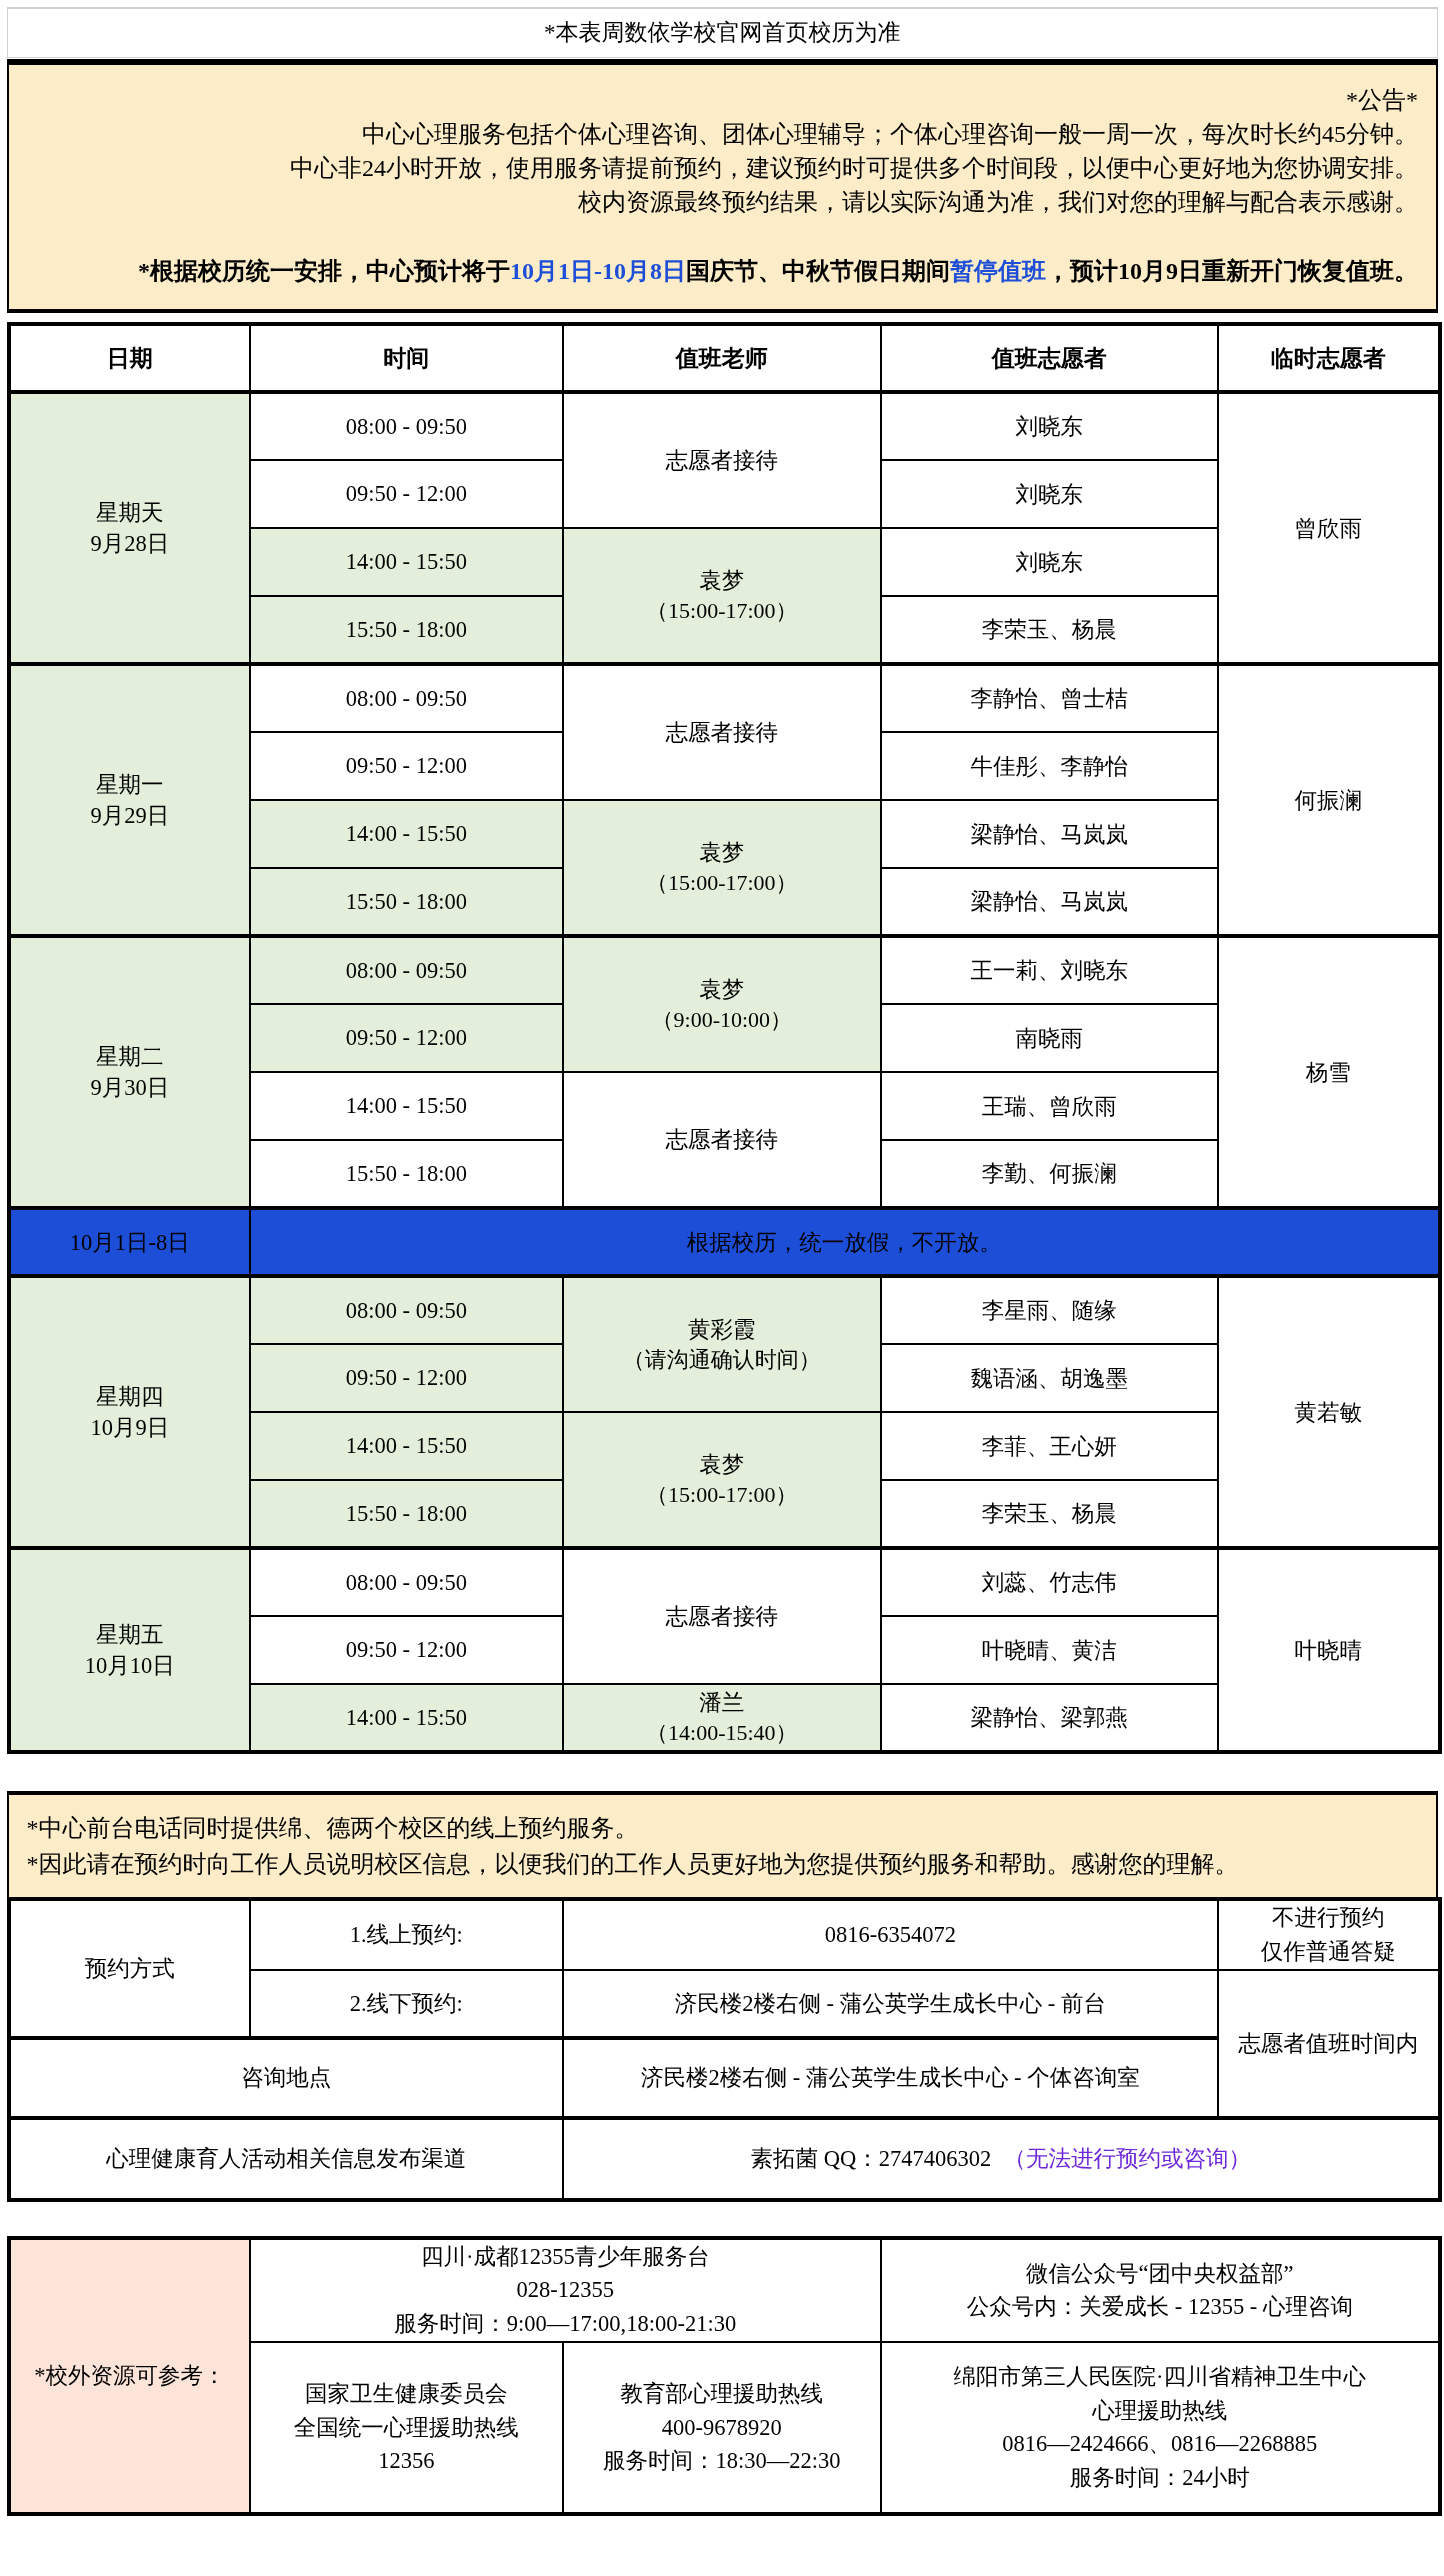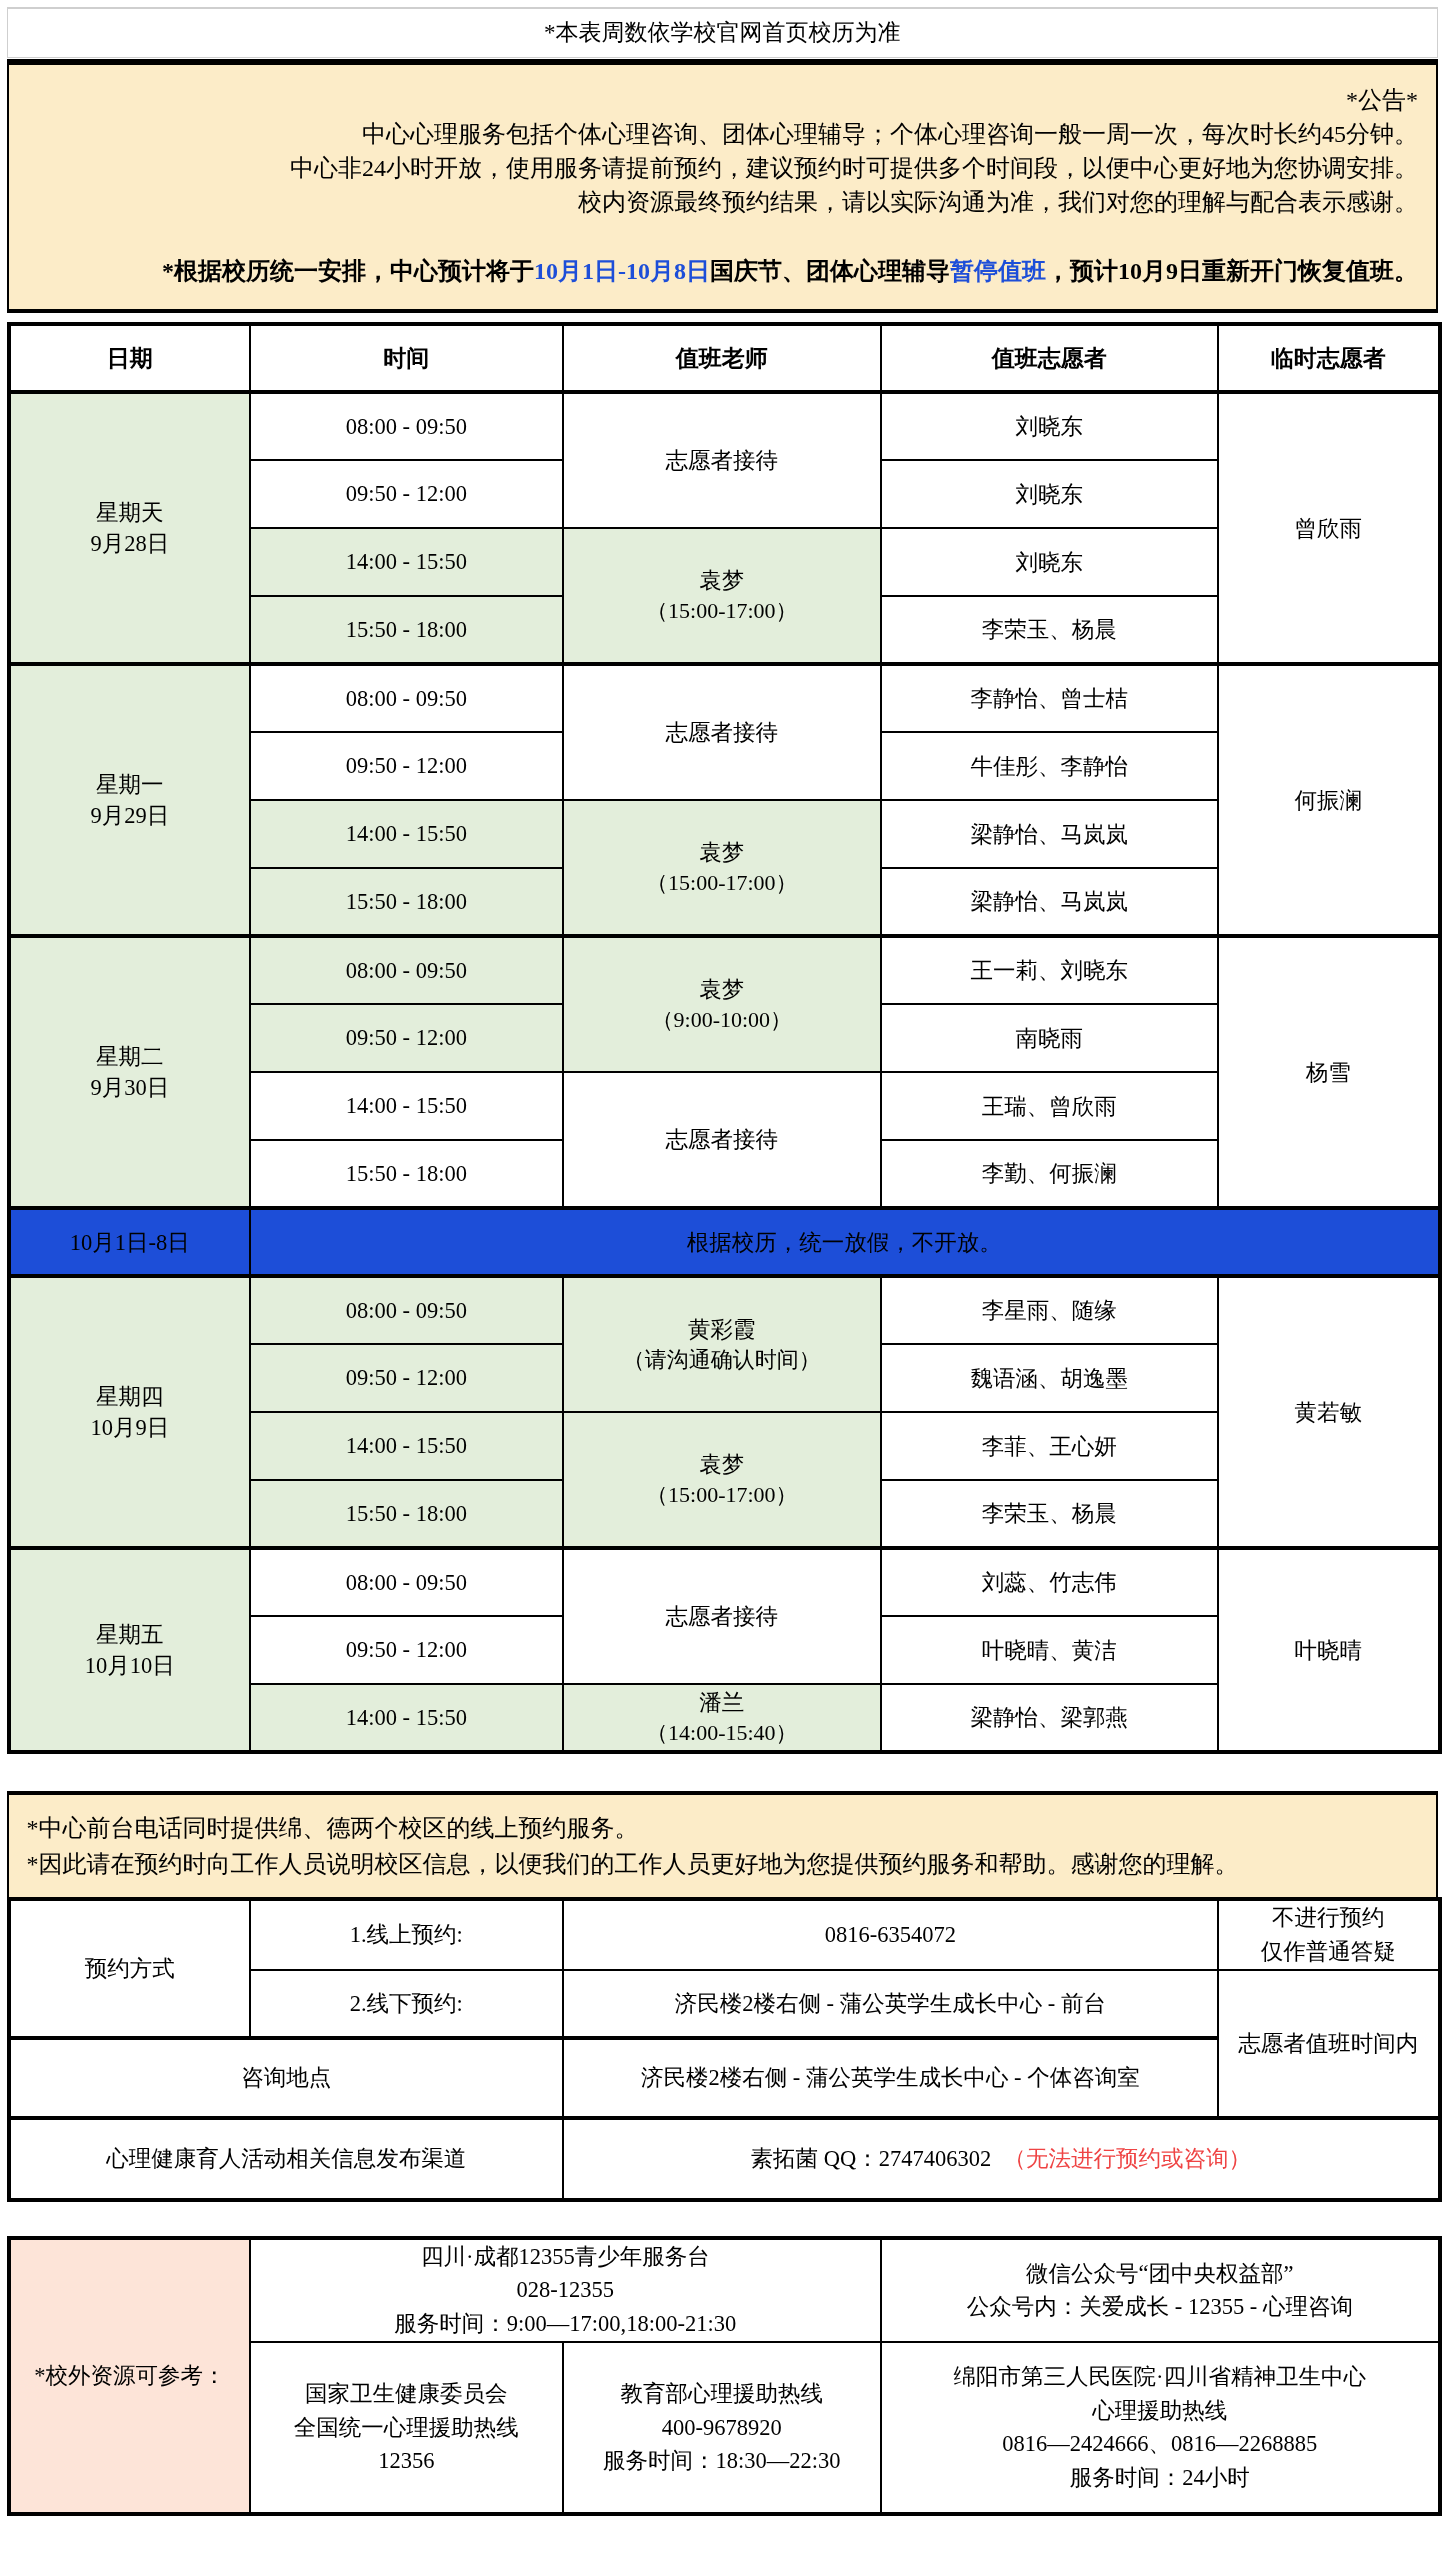--- a/index.html
+++ b/index.html
@@ -13,21 +13,21 @@
   .subtitle{height:48px;display:flex;align-items:center;justify-content:center;
          font-size:23px;border-top:0.7px solid #cfcfcf;}
 
   
   .notice{background:#fcecc8;border:2.7px solid #000;border-top:6.1px solid #000;
           border-bottom:4.8px solid #000;padding:17.7px 17.7px 20.4px 17.7px;margin-top:1.4px;
           font-size:24px;line-height:1.42;text-align:right;}
   .notice .ind{padding-left:42px;}
   .notice .final{font-weight:bold;text-indent:38px;margin:35px 0 0 0;}
   .blue{color:#1d4ed8;}
-  .red{color:#ef4444;}
+  .red{color:#6d28d9;}
   .b{font-weight:normal;}
 
   
   table{border-collapse:collapse;table-layout:fixed;width:1431px;}
   td,th{border:2px solid #000;text-align:center;vertical-align:middle;
         font-size:22.5px;padding:0 5.5px;box-sizing:border-box;}
   table.main{border:4.1px solid #000;margin-top:9.5px;}
   table.main tr{height:68px;}
   table.main tr.head{height:68px;}
   table.main th{font-size:23px;font-weight:bold;border-bottom:4.1px solid #000;}
@@ -63,21 +63,21 @@
 
   <div class="titlebox">
     <div class="subtitle">*本表周数依学校官网首页校历为准</div>
   </div>
 
   <div class="notice">
     <div>*公告*</div>
     <div class="ind">中心心理服务包括个体心理咨询、团体心理辅导；个体心理咨询一般一周一次，每次时长约45分钟。</div>
     <div class="ind"><span>中心非24小时开放，使用服务请</span><span class="b">提前预约</span><span>，建议预约时可提供多个时间段，以便中心更好地为您协调安排。</span></div>
     <div class="ind">校内资源最终预约结果，请以实际沟通为准，我们对您的理解与配合表示感谢。</div>
-    <p class="final"><span>*根据校历统一安排，中心预计将于</span><span class="blue">10月1日-10月8日</span><span>国庆节、团体心理辅导</span><span class="blue">暂停值班</span><span>，预计10月9日重新开门恢复值班。</span></p>
+    <p class="final"><span>*根据校历统一安排，中心预计将于</span><span class="blue">10月1日-10月8日</span><span>国庆节、中秋节假日期间</span><span class="blue">暂停值班</span><span>，预计10月9日重新开门恢复值班。</span></p>
   </div>
 
   <table class="main">
     <colgroup>
         <col style="width:241px">
         <col style="width:313px">
         <col style="width:318px">
         <col style="width:337px">
         <col style="width:222px">
       </colgroup>

